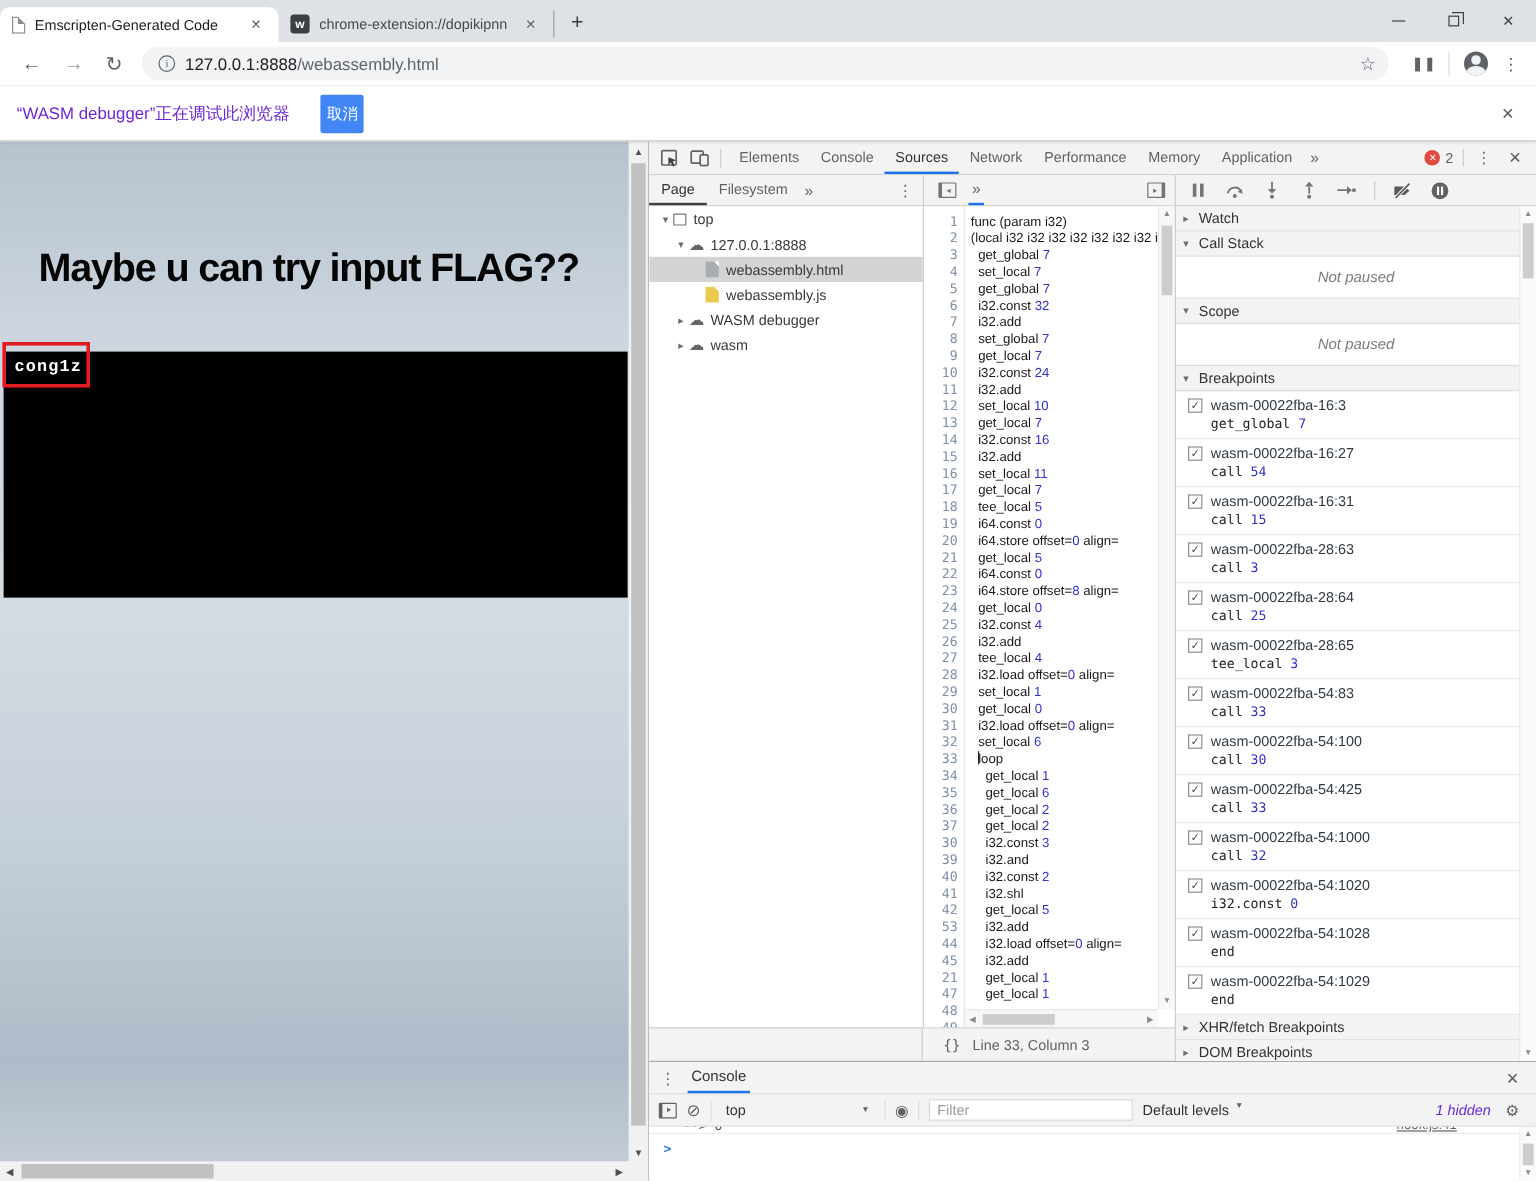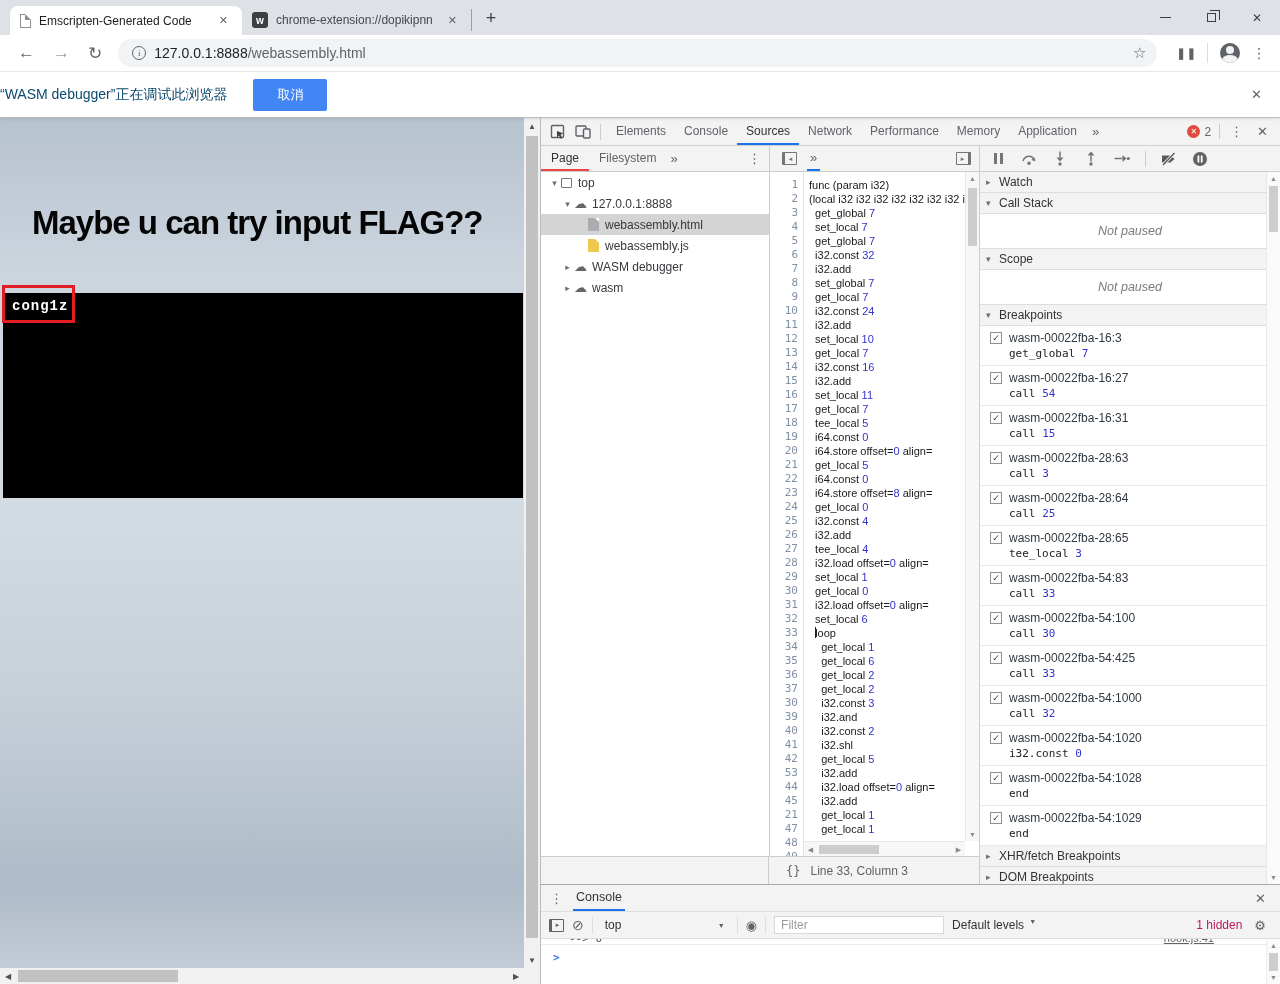--- a/index.html
+++ b/index.html
@@ -2,21 +2,21 @@
 <html><head>
 <meta charset="utf-8">
 <style>
   * { margin:0; padding:0; box-sizing:border-box; }
   html,body { width:1280px; height:984px; overflow:hidden; }
   body { font-family:"Liberation Sans", sans-serif; background:#fff; position:relative; font-size:12px; color:#333; }
 
   
   .tabstrip { position:absolute; left:0; top:0; width:1280px; height:35px; background:#dee1e6; display:flex; align-items:flex-end; }
   .tab { height:29px; display:flex; align-items:center; padding:0 10px; font-size:12px; }
-  .tab.active { background:#fff; border-radius:8px 8px 0 0; width:232px; margin-left:10px; color:#202124; }
+  .tab.active { background:#fff; border-radius:8px 8px 0 0; width:232px; margin-left:0; color:#202124; }
   .tab.inactive { width:230px; color:#45494d; border-right:1px solid #9aa0a6; margin-bottom:4px; height:22px; }
   .tab-title { flex:1; overflow:hidden; white-space:nowrap; margin:0 8px 0 8px; }
   .tab-close { color:#5f6368; font-size:11px; padding:2px 4px; }
   .favicon-doc { width:11px; height:14px; border:1px solid #8a8f94; background:#fff; position:relative; flex:none; }
   .favicon-doc:after { content:''; position:absolute; right:-1px; top:-1px; border:3px solid #dee1e6; border-left-color:#8a8f94; border-bottom-color:#8a8f94; }
   .tab.active .favicon-doc:after { border-top-color:#fff; border-right-color:#fff; }
   .favicon-w { width:16px; height:16px; background:#3c4043; border-radius:3px; color:#fff; font-size:10px; font-weight:bold; display:flex; align-items:center; justify-content:center; flex:none; }
   .newtab { width:26px; height:26px; margin:0 0 4px 6px; font-size:18px; color:#3c4043; display:flex; align-items:center; justify-content:center; }
   .wincontrols { margin-left:auto; display:flex; height:35px; align-self:flex-start; }
   .win { width:46px; height:35px; display:flex; align-items:center; justify-content:center; color:#3c4043; font-size:12px; }
@@ -34,22 +34,22 @@
   .url .path { color:#5f6368; }
   .star { margin-left:auto; font-size:15px; color:#5f6368; }
   .ext-pause { color:#5f6368; font-size:11px; letter-spacing:1px; font-weight:bold; margin:0 10px; }
   .nav-divider { width:1px; height:20px; background:#dadce0; }
   .avatar { width:20px; height:20px; border-radius:50%; background:#5f6368; position:relative; margin:0 12px; overflow:hidden; }
   .avatar:before { content:''; position:absolute; left:6px; top:3px; width:8px; height:8px; border-radius:50%; background:#f1f3f4; }
   .avatar:after { content:''; position:absolute; left:2px; top:12px; width:16px; height:10px; border-radius:50%; background:#f1f3f4; }
   .kebab { color:#5f6368; font-size:14px; margin-right:14px; }
 
   .infobar { position:absolute; left:0; top:72px; width:1280px; height:46px; background:#fff; border-bottom:1px solid #bdbdbd; box-shadow:0 1px 3px rgba(0,0,0,.10); display:flex; align-items:center; z-index:5; }
-  .infobar-msg { font-size:14px; color:#0c4a6e; }
-  .infobar-btn { margin-left:26px; background:#4285f4; color:#fff; border:none; font-size:13px; padding:7px 24px; border-radius:2px; font-family:inherit; }
+  .infobar-msg { font-size:14px; color:#6d28d9; margin-left:14px; }
+  .infobar-btn { margin-left:26px; background:#4285f4; color:#fff; border:none; font-size:13px; padding:7px 5px; border-radius:2px; font-family:inherit; }
   .infobar-close { margin-left:auto; margin-right:18px; color:#5f6368; font-size:13px; }
 
   
   .page { position:absolute; left:0; top:118px; width:524px; height:850px; overflow:hidden;
           background:linear-gradient(180deg,#b6c2ce 0%,#ccd5de 18%,#d4dce3 45%,#c6d0d9 68%,#aebbc8 90%,#c3ccd6 100%); }
   .page h1 { padding-top:86px; margin-left:32px; font-size:33px; letter-spacing:-1px; color:#050505; font-weight:bold; white-space:nowrap; }
   .blackbox { position:absolute; left:3px; top:175px; width:520px; height:205px; background:#000; }
   .tvalue { position:absolute; left:9px; top:5px; color:#fff; font-family:"Liberation Mono",monospace; font-size:14px; font-weight:bold; letter-spacing:1px; }
   .red-highlight { position:absolute; left:2px; top:167px; width:73px; height:38px; border:3px solid #e31b23; z-index:3; }
 
@@ -74,21 +74,21 @@
   .err-dot { width:13px; height:13px; border-radius:50%; background:#df4b3e; color:#fff; font-size:8px; display:flex; align-items:center; justify-content:center; }
   .err-num { color:#5f6368; margin:0 8px 0 4px; }
   .dt-kebab { color:#5f6368; font-size:13px; padding:0 10px; border-left:1px solid #ccc; }
   .dt-x { color:#5f6368; font-size:13px; padding:0 12px 0 4px; }
 
   .dt-main { flex:1; display:flex; min-height:0; }
   .dt-left { width:438px; display:flex; flex-direction:column; min-height:0; }
   .left-headers { height:26px; display:flex; flex:none; border-bottom:1px solid #ccc; background:#f3f3f3; }
   .nav-header { width:228px; display:flex; align-items:center; }
   .ntab { padding:0 10px; height:25px; display:flex; align-items:center; color:#5f6368; border-bottom:2px solid transparent; }
-  .ntab.active { color:#333; border-bottom:2px solid #ef4444; }
+  .ntab.active { color:#333; border-bottom:2px solid #404040; }
   .nav-header .more-tabs { padding:0 4px; }
   .nav-kebab { margin-left:auto; color:#5f6368; font-size:13px; padding:0 8px; }
   .editor-header { width:210px; border-left:1px solid #ccc; display:flex; align-items:center; }
   .panel-icon { width:15px; height:13px; border:1px solid #757575; border-radius:1px; color:#757575; font-size:7px; display:flex; align-items:center; justify-content:center; }
   .panel-icon.bar-left { border-left-width:3px; margin-left:12px; }
   .panel-icon.bar-right { border-right-width:3px; margin-left:auto; margin-right:8px; }
   .ed-more { margin-left:10px; height:25px; display:flex; align-items:center; color:#5f6368; font-size:13px; border-bottom:2px solid #1a73e8; padding:0 3px; }
 
   .left-body { flex:1; display:flex; min-height:0; }
   .navigator { width:228px; background:#fff; overflow:hidden; }
@@ -143,21 +143,21 @@
   .drawer-toolbar { height:27px; display:flex; align-items:center; border-bottom:1px solid #ddd; padding:0 8px; gap:8px; }
   .cs-side { width:15px; height:13px; border:1px solid #5f6368; border-left-width:3px; border-radius:1px; color:#5f6368; font-size:7px; display:flex; align-items:center; justify-content:center; }
   .cs-ban { color:#5f6368; font-size:14px; }
   .v-div { width:1px; height:17px; background:#ddd; }
   .ctx-dd { width:128px; display:flex; align-items:center; justify-content:space-between; color:#333; padding:0 4px; }
   .dd-arrow { font-size:7px; color:#5f6368; }
   .eye { color:#5f6368; font-size:13px; }
   .filter-input { width:170px; height:18px; border:1px solid #d8d8d8; background:#fff; font-family:inherit; font-size:12px; padding:0 6px; color:#333; }
   .filter-input::placeholder { color:#9a9a9a; }
   .levels { display:flex; gap:5px; color:#333; }
-  .hidden-count { margin-left:auto; color:#be185d; }
+  .hidden-count { margin-left:auto; color:#6d28d9;font-style:italic; }
   .gear { color:#5f6368; font-size:13px; margin:0 6px 0 4px; }
   .drawer-output { flex:1; background:#fff; position:relative; overflow:hidden; }
   .log-row { margin-top:-7px; height:13px; border-bottom:1px solid #ececec; display:flex; justify-content:space-between; padding:0 66px 0 28px; font-family:"DejaVu Sans Mono",monospace; font-size:11px; color:#4a4a4a; }
   .log-link { color:#5f6368; text-decoration:underline; font-family:"Liberation Sans",sans-serif; }
   .prompt { position:absolute; left:12px; top:12px; color:#3b78e7; font-weight:bold; font-family:"DejaVu Sans Mono",monospace; font-size:11px; }
   .con-vscroll { position:absolute; right:0; top:0; bottom:0; width:14px; background:#fafafa; border-left:1px solid #eee; }
 
   svg { display:block; }
 </style>
 </head>

